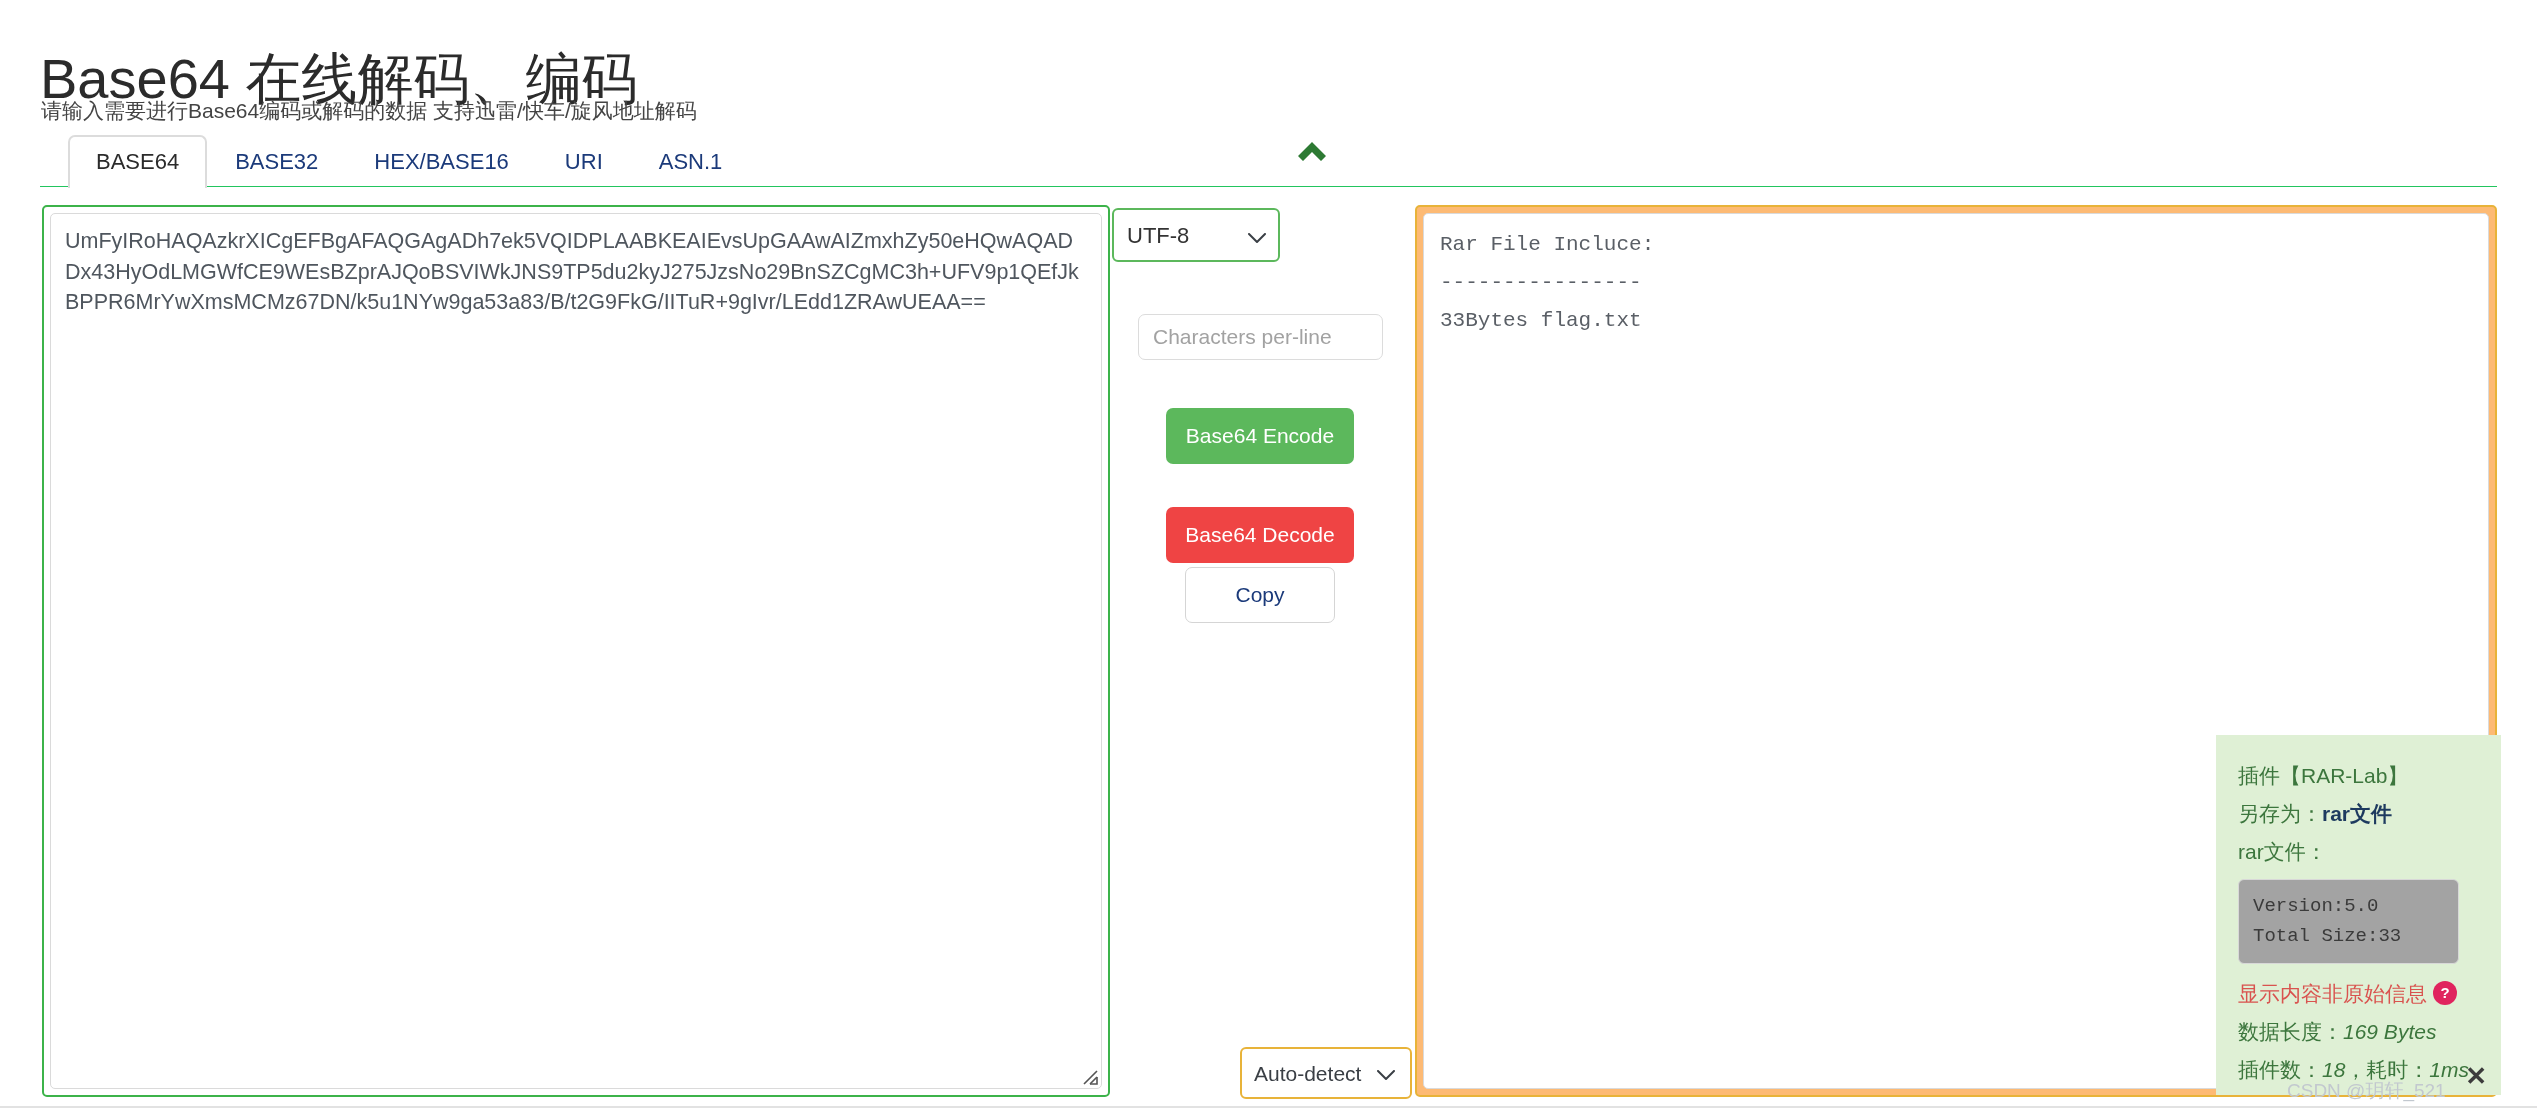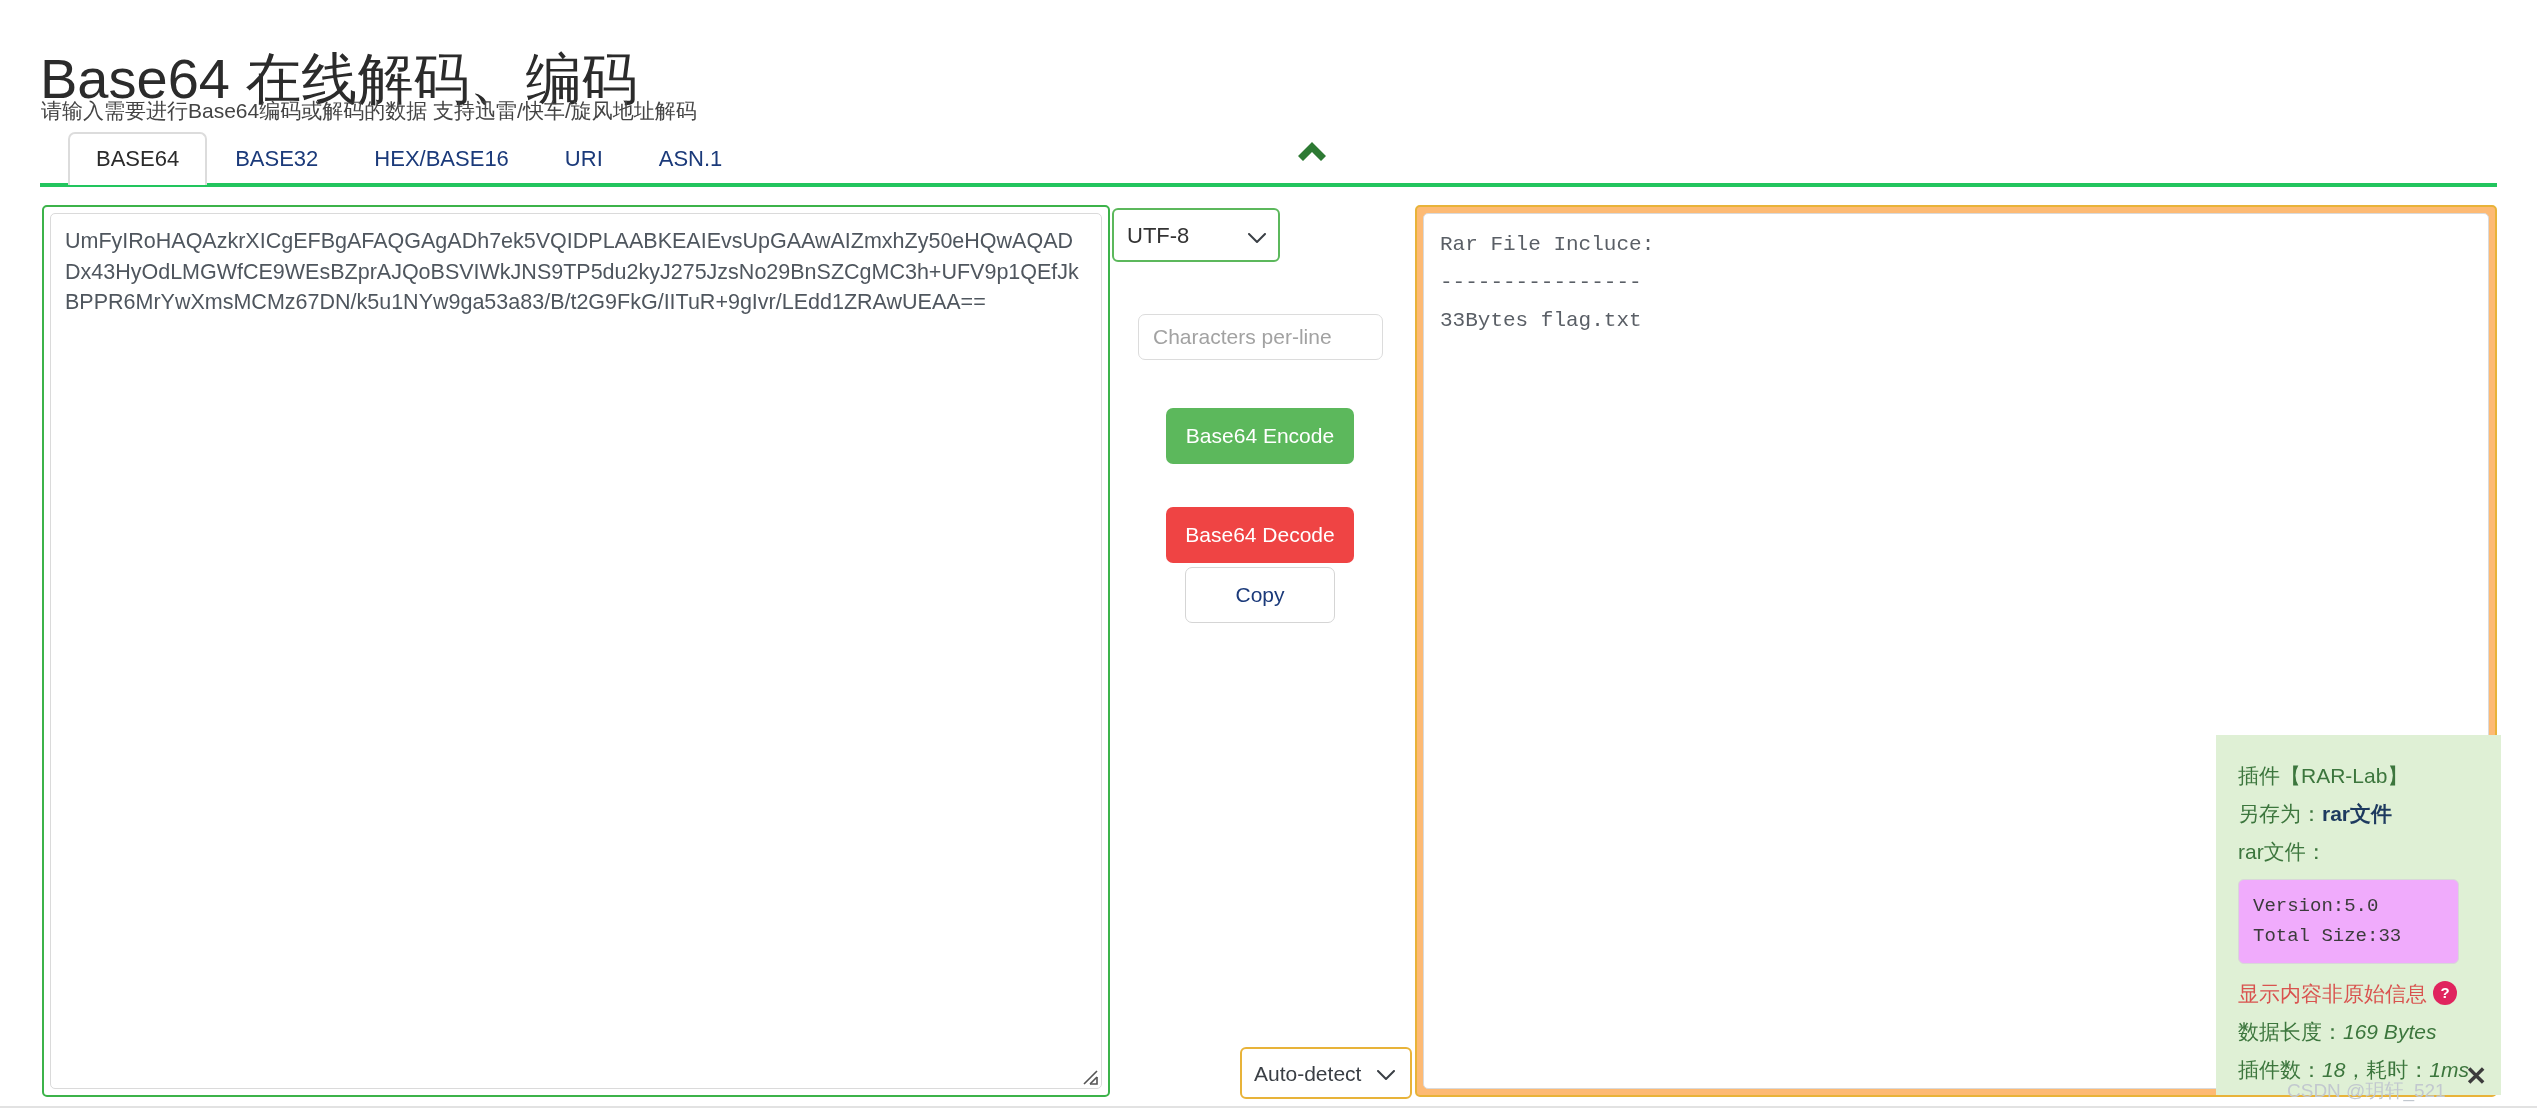--- a/index.html
+++ b/index.html
@@ -41,23 +41,23 @@
     white-space: nowrap;
   }
 
   
   .tabbar {
     position: absolute;
     left: 40px;
     top: 132px;
     width: 2457px;
     height: 55px;
-    border-bottom: 4px solid #22c55e;
+    border-bottom: 1px solid #22c55e;
     display: flex;
-    align-items: center;
+    align-items: flex-end;
     padding-left: 28px;
   }
   .tab {
     font-size: 22px;
     color: #1b3a7a;
     padding: 11px 26px 12px 26px;
     line-height: 28px;
     cursor: pointer;
     border: 2px solid transparent;
     border-bottom: none;
@@ -258,21 +258,21 @@
     font-size: 21px;
     color: #3c763d;
     line-height: 38px;
   }
   .info-line { white-space: nowrap; }
   .info-strong { color: #1d3a5f; font-weight: bold; }
   .info-box {
     margin-top: 8px;
     width: 221px;
     height: 85px;
-    background: #f0abfc;
+    background: #a3a3a3;
     border: 1px solid #d8d8d8;
     border-radius: 6px;
     font-family: "Liberation Mono", monospace;
     font-size: 19px;
     line-height: 30px;
     color: #3b3b3b;
     padding: 11px 8px 0 14px;
     white-space: pre;
   }
   .info-warn {

